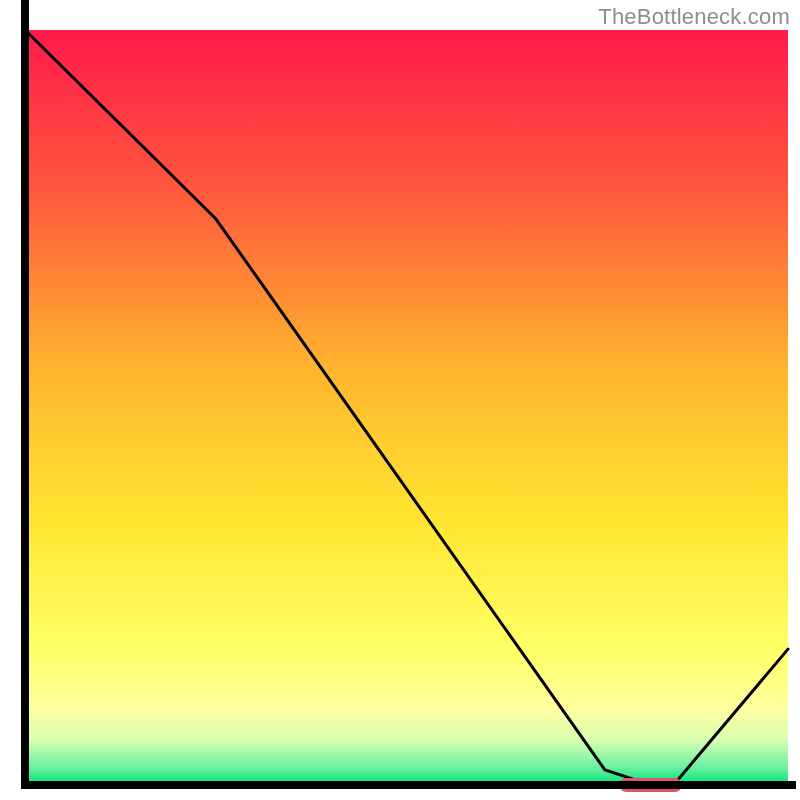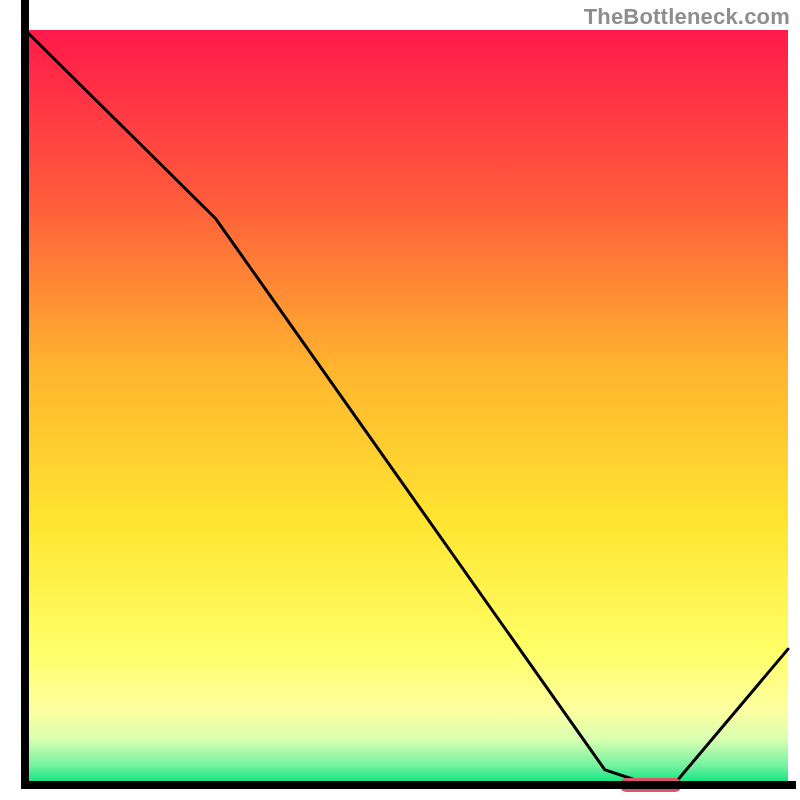--- a/index.html
+++ b/index.html
@@ -13,21 +13,21 @@
   .container {
     position: relative;
     width: 800px;
     height: 800px;
   }
   .watermark {
     position: absolute;
     top: 4px;
     right: 10px;
     font-size: 22px;
-    font-weight: 700;
+    font-weight: 400;
     color: #8e8e8e;
     letter-spacing: 0.2px;
   }
   svg {
     display: block;
   }
 </style>
 </head>
 <body>
 

